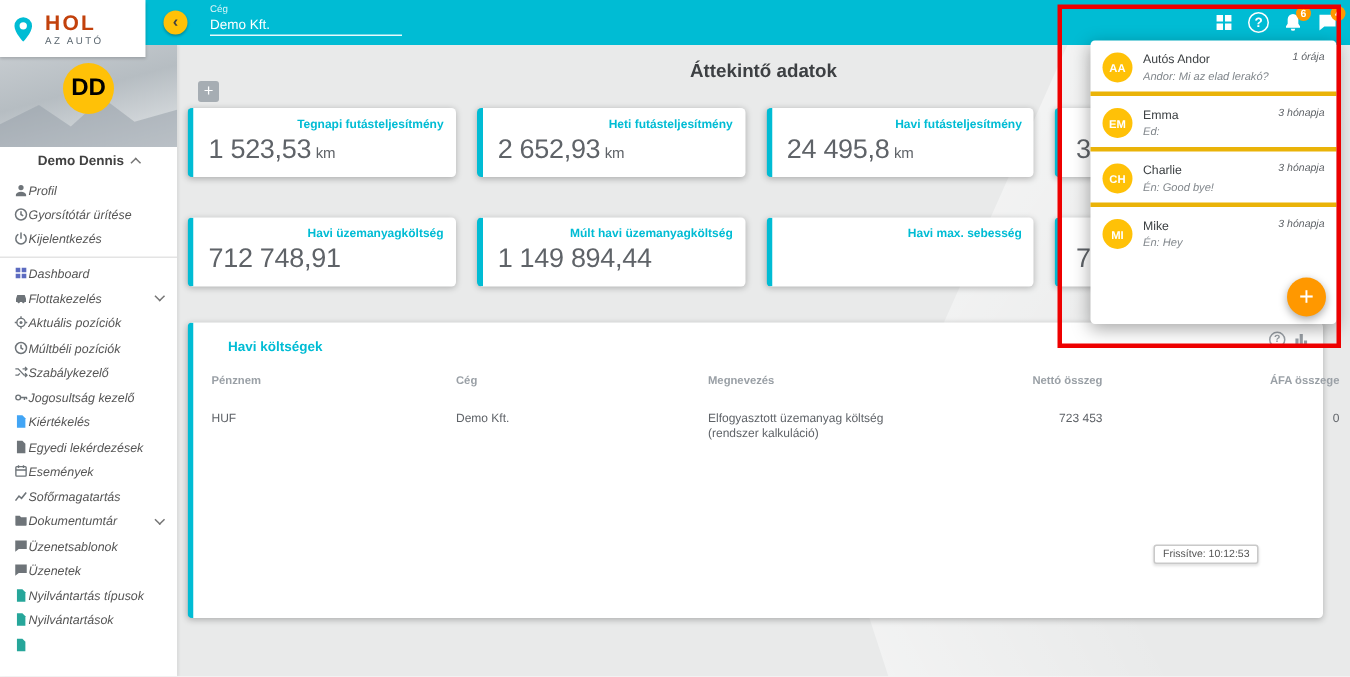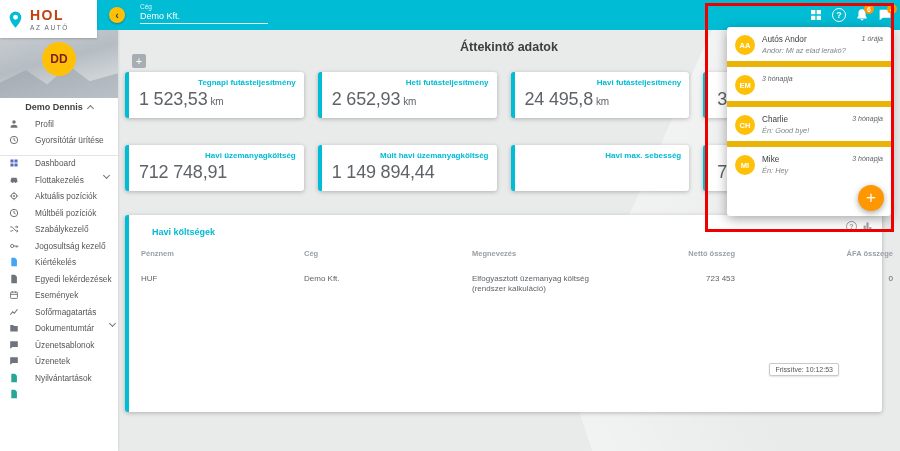--- a/index.html
+++ b/index.html
@@ -33,29 +33,29 @@
   .company .cl { font-size:6.5px; color:rgba(255,255,255,.85); display:block; }
   .company .cv { font-size:9px; color:#fff; display:block; margin-top:1px; }
 
   
   .sidebar { position:absolute; left:0; top:30px; bottom:0; width:118px; background:#fff; z-index:2;
              box-shadow:1px 0 2px rgba(0,0,0,.08); }
   .photo { position:relative; height:68px; background:linear-gradient(165deg,#c9ced2 0%,#b6bdc2 45%,#e4e7e9 100%); overflow:hidden; }
   .photo::after { content:""; position:absolute; left:0; right:0; bottom:0; height:40px; background:#97a1a9; opacity:.55;
                   clip-path:polygon(0 100%,0 62%,22% 30%,40% 66%,58% 18%,76% 58%,100% 38%,100% 100%); }
   .avatar { position:absolute; left:50%; top:12px; transform:translateX(-50%); width:34px; height:34px; border-radius:50%;
-            background:var(--amber,#ffc107); color:#7f1d1d; font-size:12px; font-weight:bold;
+            background:var(--amber,#ffc107); color:#000000; font-size:16px; font-weight:bold;
             display:flex; align-items:center; justify-content:center; z-index:1; cursor:pointer; }
   .uname { height:18px; display:flex; align-items:center; justify-content:center; gap:5px; font-size:9px;
            font-weight:bold; color:#424242; background:#fff; cursor:pointer; }
   .chev { display:inline-block; width:5px; height:5px; border-right:1.3px solid #757575; border-bottom:1.3px solid #757575; }
   .chev.up { transform:rotate(-135deg); margin-top:3px; }
   .chev.down { transform:rotate(45deg); margin-left:auto; margin-right:9px; flex:none; margin-top:-2px; }
   .acct { padding:3px 0 2px; }
-  .srow { height:16px; display:flex; align-items:flex-start; gap:16px; padding-left:9px; cursor:pointer; }
+  .srow { height:16px; display:flex; align-items:center; gap:0; padding-left:9px; cursor:pointer;font-style:italic; }
   .menu .srow { height:16.5px; }
   .mi { width:10px; height:10px; color:#6e7479; flex:none; }
   .slabel { font-size:8.3px; color:#555; white-space:nowrap; }
   .sdiv { border-top:1px solid #e4e4e4; margin:2px 0; }
 
   
   .main { position:absolute; left:118px; top:30px; right:0; bottom:0; overflow:hidden; }
   .deco1 { position:absolute; right:-80px; top:-60px; width:320px; height:420px; transform:rotate(24deg);
            background:linear-gradient(100deg,rgba(255,255,255,.5),rgba(255,255,255,0) 55%); pointer-events:none; }
   .deco2 { position:absolute; right:40px; bottom:-40px; width:280px; height:200px; transform:rotate(-18deg);
@@ -83,21 +83,21 @@
   .tgrid { display:grid; grid-template-columns:120px 125px 150px 70px 115px 1fr; padding:0 12px 0 2px;gap:43px; }
   .tgrid.th { margin-top:10px; font-size:7.5px; font-weight:bold; color:#9aa0a6; }
   .tgrid.trow { margin-top:7px; font-size:8px; color:#5f6368; line-height:1.3; }
   .tgrid .num { text-align:right; }
   .chip { position:absolute; right:43px; bottom:36px; background:#fff; border:1px solid #c9c9c9; border-radius:2px;
           padding:2px 5px; font-size:7px; color:#555; box-shadow:0 1px 2px rgba(0,0,0,.12); }
 
   
   .panel { position:absolute; left:727px; top:27px; width:164px; height:189px; background:#fff; border-radius:3px;
            box-shadow:0 3px 12px rgba(0,0,0,.35); z-index:10; }
-  .pitem { display:flex; gap:7px; padding:8px 8px 6px; border-bottom:6px solid #eab308; cursor:pointer; }
+  .pitem { display:flex; gap:7px; padding:8px 8px 6px; border-bottom:3px solid #eab308; cursor:pointer; }
   .pitem:last-of-type { border-bottom:none; }
   .pav { width:20px; height:20px; border-radius:50%; background:var(--amber,#ffc107); color:#fff; font-size:7.5px;
          font-weight:bold; display:flex; align-items:center; justify-content:center; flex:none; }
   .pcol { flex:1; min-width:0; }
   .pname { display:block; font-size:8.2px; color:#3c4043; }
   .pprev { display:block; font-size:7.4px; font-style:italic; color:#80868b; margin-top:2px;
            white-space:nowrap; overflow:hidden; }
   .ptime { font-size:7px; font-style:italic; color:#5f6368; white-space:nowrap; }
   .fab { position:absolute; right:7px; bottom:5px; width:26px; height:26px; border-radius:50%;
          background:var(--orange,#ff9800); border:none; color:#fff; font-size:17px; line-height:24px;
@@ -235,20 +235,26 @@
             <use href="#i-person"></use>
           </svg>
         <span class="slabel">Profil</span>
       </div>
       <div class="srow">
         <svg class="mi">
             <use href="#i-clock"></use>
           </svg>
         <span class="slabel">Gyorsítótár ürítése</span>
       </div>
+      <div class="srow">
+        <svg class="mi">
+            <use href="#i-power"></use>
+          </svg>
+        <span class="slabel">Kijelentkezés</span>
+      </div>
     </nav>
     <div class="sdiv"></div>
     <nav class="menu">
       <div class="srow">
         <svg class="mi" style="color:#5c6bc0">
             <use href="#i-grid"></use>
           </svg>
         <span class="slabel">Dashboard</span>
       </div>
       <div class="srow">
@@ -317,20 +323,26 @@
         <svg class="mi">
             <use href="#i-chat"></use>
           </svg>
         <span class="slabel">Üzenetsablonok</span>
       </div>
       <div class="srow">
         <svg class="mi">
             <use href="#i-chat"></use>
           </svg>
         <span class="slabel">Üzenetek</span>
+      </div>
+      <div class="srow">
+        <svg class="mi" style="color:#26a69a">
+            <use href="#i-doc"></use>
+          </svg>
+        <span class="slabel">Nyilvántartás típusok</span>
       </div>
       <div class="srow">
         <svg class="mi" style="color:#26a69a">
             <use href="#i-doc"></use>
           </svg>
         <span class="slabel">Nyilvántartások</span>
       </div>
       <div class="srow">
         <svg class="mi" style="color:#26a69a">
             <use href="#i-doc"></use>
@@ -413,20 +425,24 @@
     <div class="pitem">
       <span class="pav">AA</span>
       <span class="pcol">
         <span class="pname">Autós Andor</span>
         <span class="pprev">Andor: Mi az elad lerakó?</span>
       </span>
       <span class="ptime">1 órája</span>
     </div>
     <div class="pitem">
       <span class="pav">EM</span>
+      <span class="pcol">
+        <span class="pname">Emma</span>
+        <span class="pprev">Ed:</span>
+      </span>
       <span class="ptime">3 hónapja</span>
     </div>
     <div class="pitem">
       <span class="pav">CH</span>
       <span class="pcol">
         <span class="pname">Charlie</span>
         <span class="pprev">Én: Good bye!</span>
       </span>
       <span class="ptime">3 hónapja</span>
     </div>

